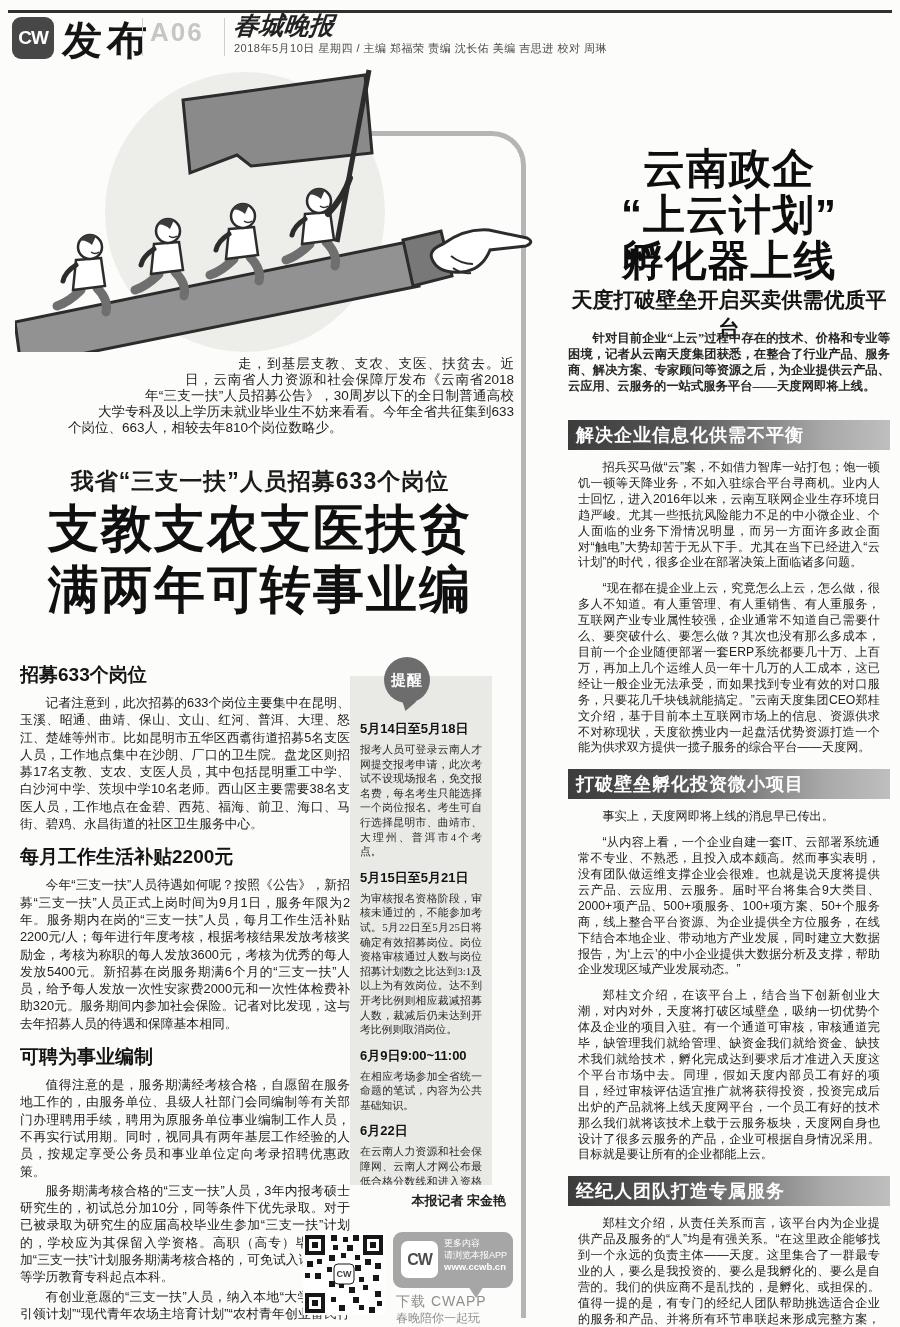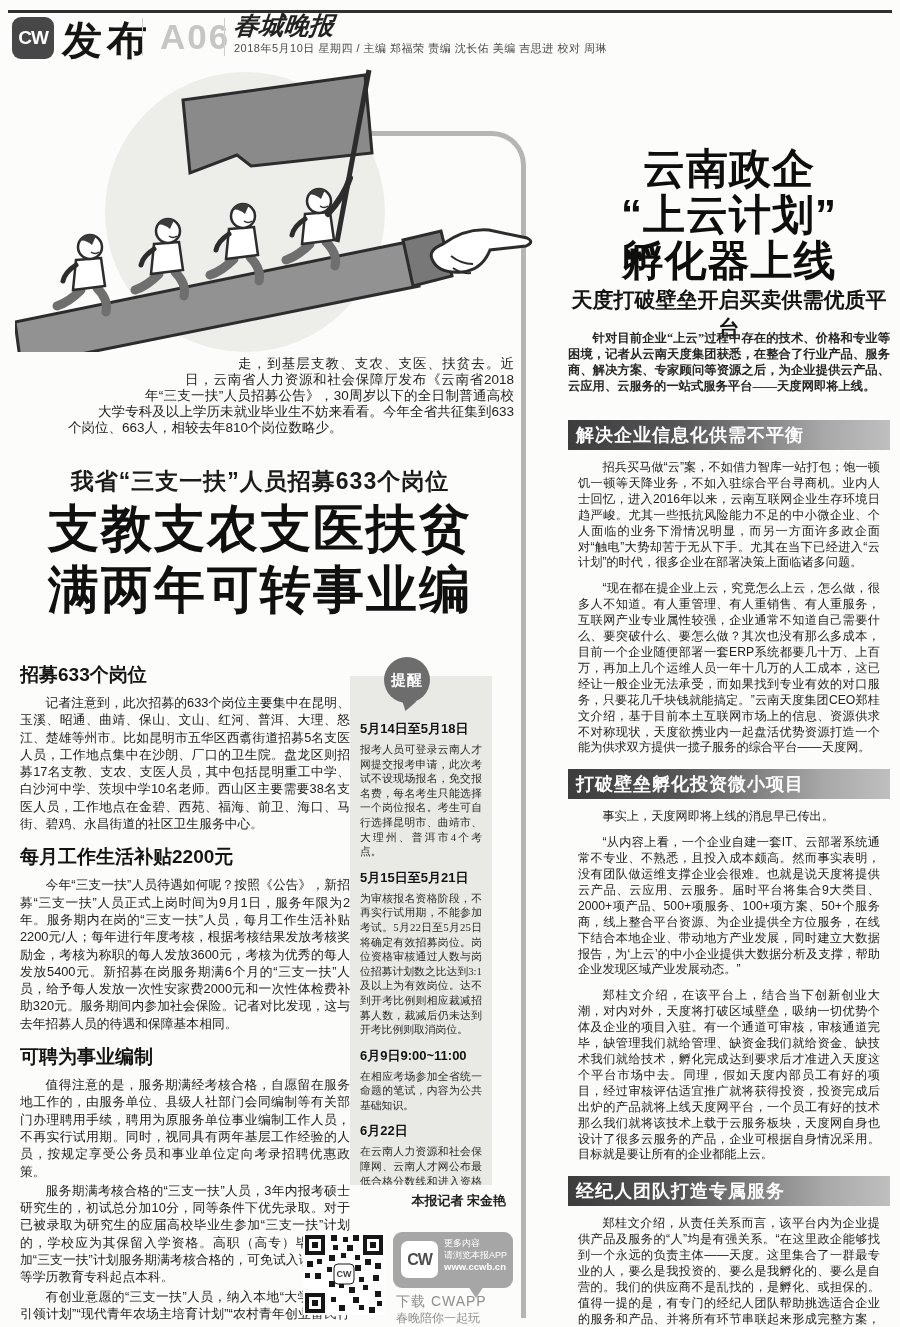--- a/index.html
+++ b/index.html
@@ -7,21 +7,21 @@
         font-family:"Liberation Sans",sans-serif;color:#1b1b1b;overflow:hidden;}
   .abs{position:absolute;}
 
   
   .toprule{left:8px;top:10px;width:884px;height:3px;background:#303030;}
   .cw-logo{left:12px;top:17px;width:42px;height:42px;background:#474747;border-radius:9px;
            color:#fff;font-weight:bold;font-size:19px;display:flex;align-items:center;
            justify-content:center;letter-spacing:-1px;}
   .fabu{left:62px;top:13px;font-size:40px;font-weight:900;letter-spacing:5px;color:#151515;}
   .mast-div{width:1px;height:38px;background:#cfcfcf;top:18px;}
-  .a06{left:160px;top:17px;font-size:35px;color:#c6c6c6;font-weight:bold;letter-spacing:2px;}
+  .a06{left:150px;top:17px;font-size:26px;color:#c6c6c6;font-weight:bold;letter-spacing:2px;}
   .paper-name{left:234px;top:9px;font-size:25px;font-weight:bold;font-style:italic;
               font-family:"DejaVu Serif",serif;transform:skewX(-6deg);color:#222;}
   .dateline{left:234px;top:41px;font-size:11px;font-weight:normal;color:#4a4a4a;letter-spacing:.5px;}
 
   
   .frame{left:335px;top:131px;width:186px;height:1182px;border-top:5px solid #b5b5b5;
          border-right:5px solid #b5b5b5;border-top-right-radius:34px;}
 
   
   .illus{left:15px;top:60px;width:520px;height:292px;}
@@ -148,21 +148,21 @@
     <p>有创业意愿的“三支一扶”人员，纳入本地“大学生创业引领计划”“现代青年农场主培育计划”“农村青年创业富民行动”等，提供政策咨询、创业培训、创业指导、创业孵化、融资服务等创业公共服务，按规定给予培训补贴、税费减免、创业担保贷款等扶持。</p>
   </div>
 
   <div class="abs rem-panel">
     <div class="rem-item first">
       <h4>5月14日至5月18日</h4>
       <p>报考人员可登录云南人才网提交报考申请，此次考试不设现场报名，免交报名费，每名考生只能选择一个岗位报名。考生可自行选择昆明市、曲靖市、大理州、普洱市4个考点。</p>
     </div>
     <div class="rem-item">
       <h4>5月15日至5月21日</h4>
-      <p>为审核报名资格阶段，不再实行试用期，不能参加考试。5月22日至5月25日将确定有效招募岗位。岗位资格审核通过人数与岗位招募计划数之比达到3:1及以上为有效岗位。达不到开考比例则相应裁减招募人数，裁减后仍未达到开考比例则取消岗位。</p>
+      <p>为审核报名资格阶段，审核未通过的，不能参加考试。5月22日至5月25日将确定有效招募岗位。岗位资格审核通过人数与岗位招募计划数之比达到3:1及以上为有效岗位。达不到开考比例则相应裁减招募人数，裁减后仍未达到开考比例则取消岗位。</p>
     </div>
     <div class="rem-item">
       <h4>6月9日9:00~11:00</h4>
       <p>在相应考场参加全省统一命题的笔试，内容为公共基础知识。</p>
     </div>
     <div class="rem-item">
       <h4>6月22日</h4>
       <p>在云南人力资源和社会保障网、云南人才网公布最低合格分数线和进入资格复审人员名单。</p>
     </div>
   </div>

